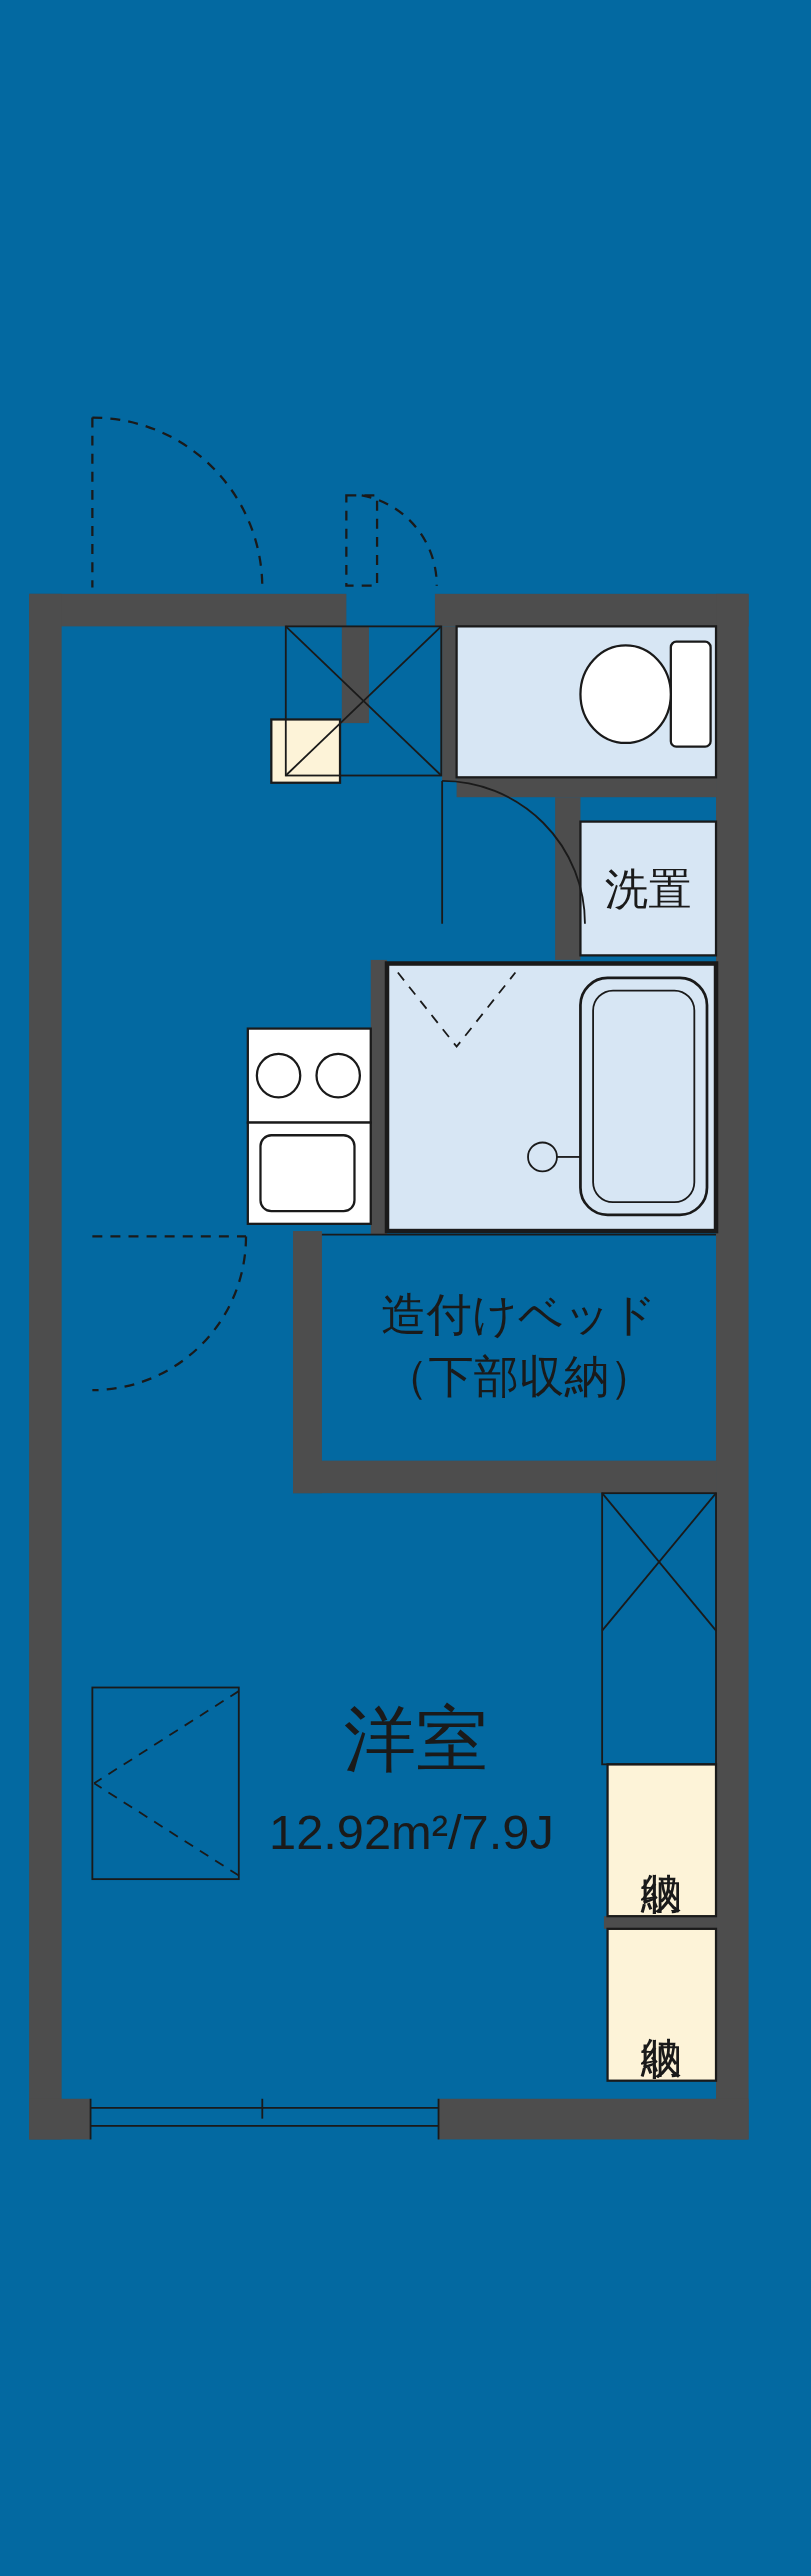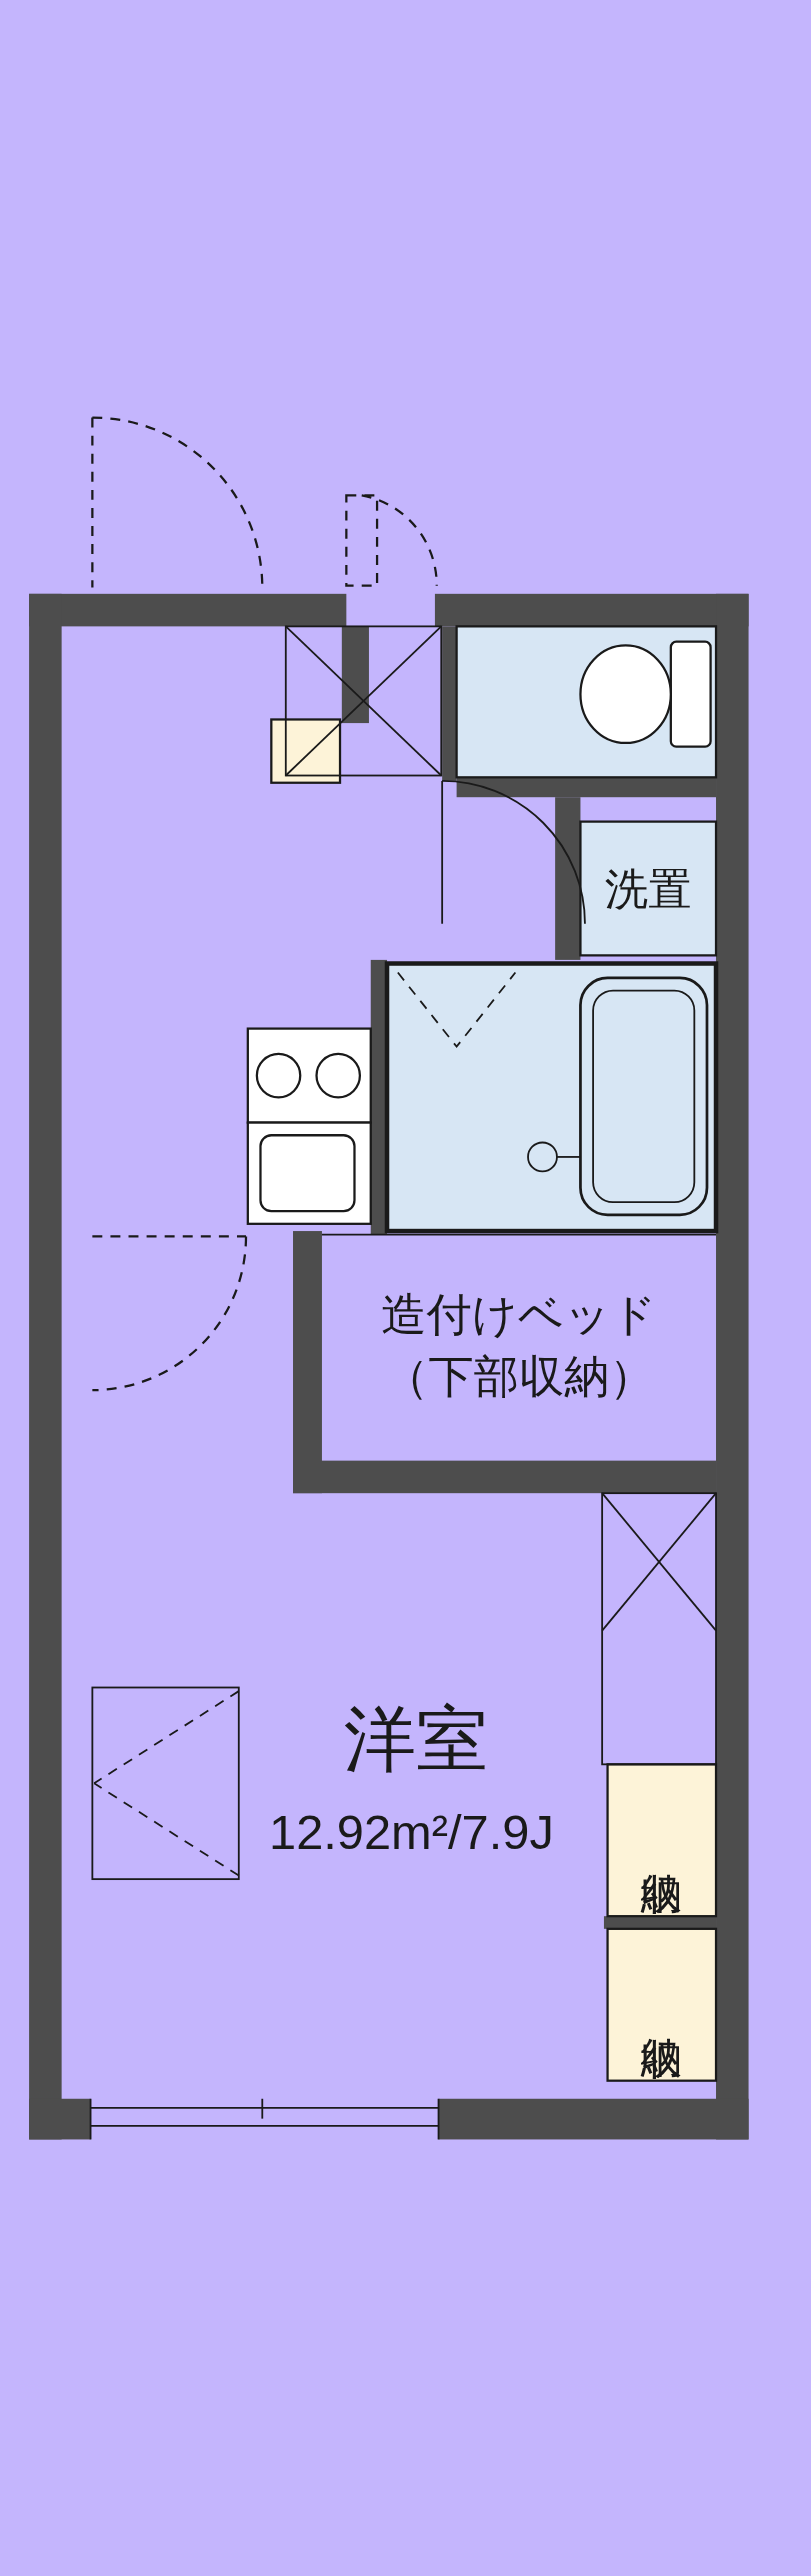--- a/index.html
+++ b/index.html
@@ -1,19 +1,19 @@
 <!DOCTYPE html>
 <html style="font-size:14.5px"><head>
 <meta charset="utf-8">
 <style>
   html,body { margin:0; padding:0; background:#ffffff; }
   .canvas {
     position:relative;
     width:812px; height:2576px;
-    background:#c4b5fd;
+    background:#0369a1;
     font-family:"Liberation Sans","DejaVu Sans",sans-serif;
     overflow:hidden;
   }
   svg { position:absolute; left:0; top:0; }
   text {
     font-family:"Liberation Sans","DejaVu Sans",sans-serif;
   }
   .t-washer { font-size:48px; }
   .t-bed    { font-size:50px; }
   .t-room   { font-size:80px; }

